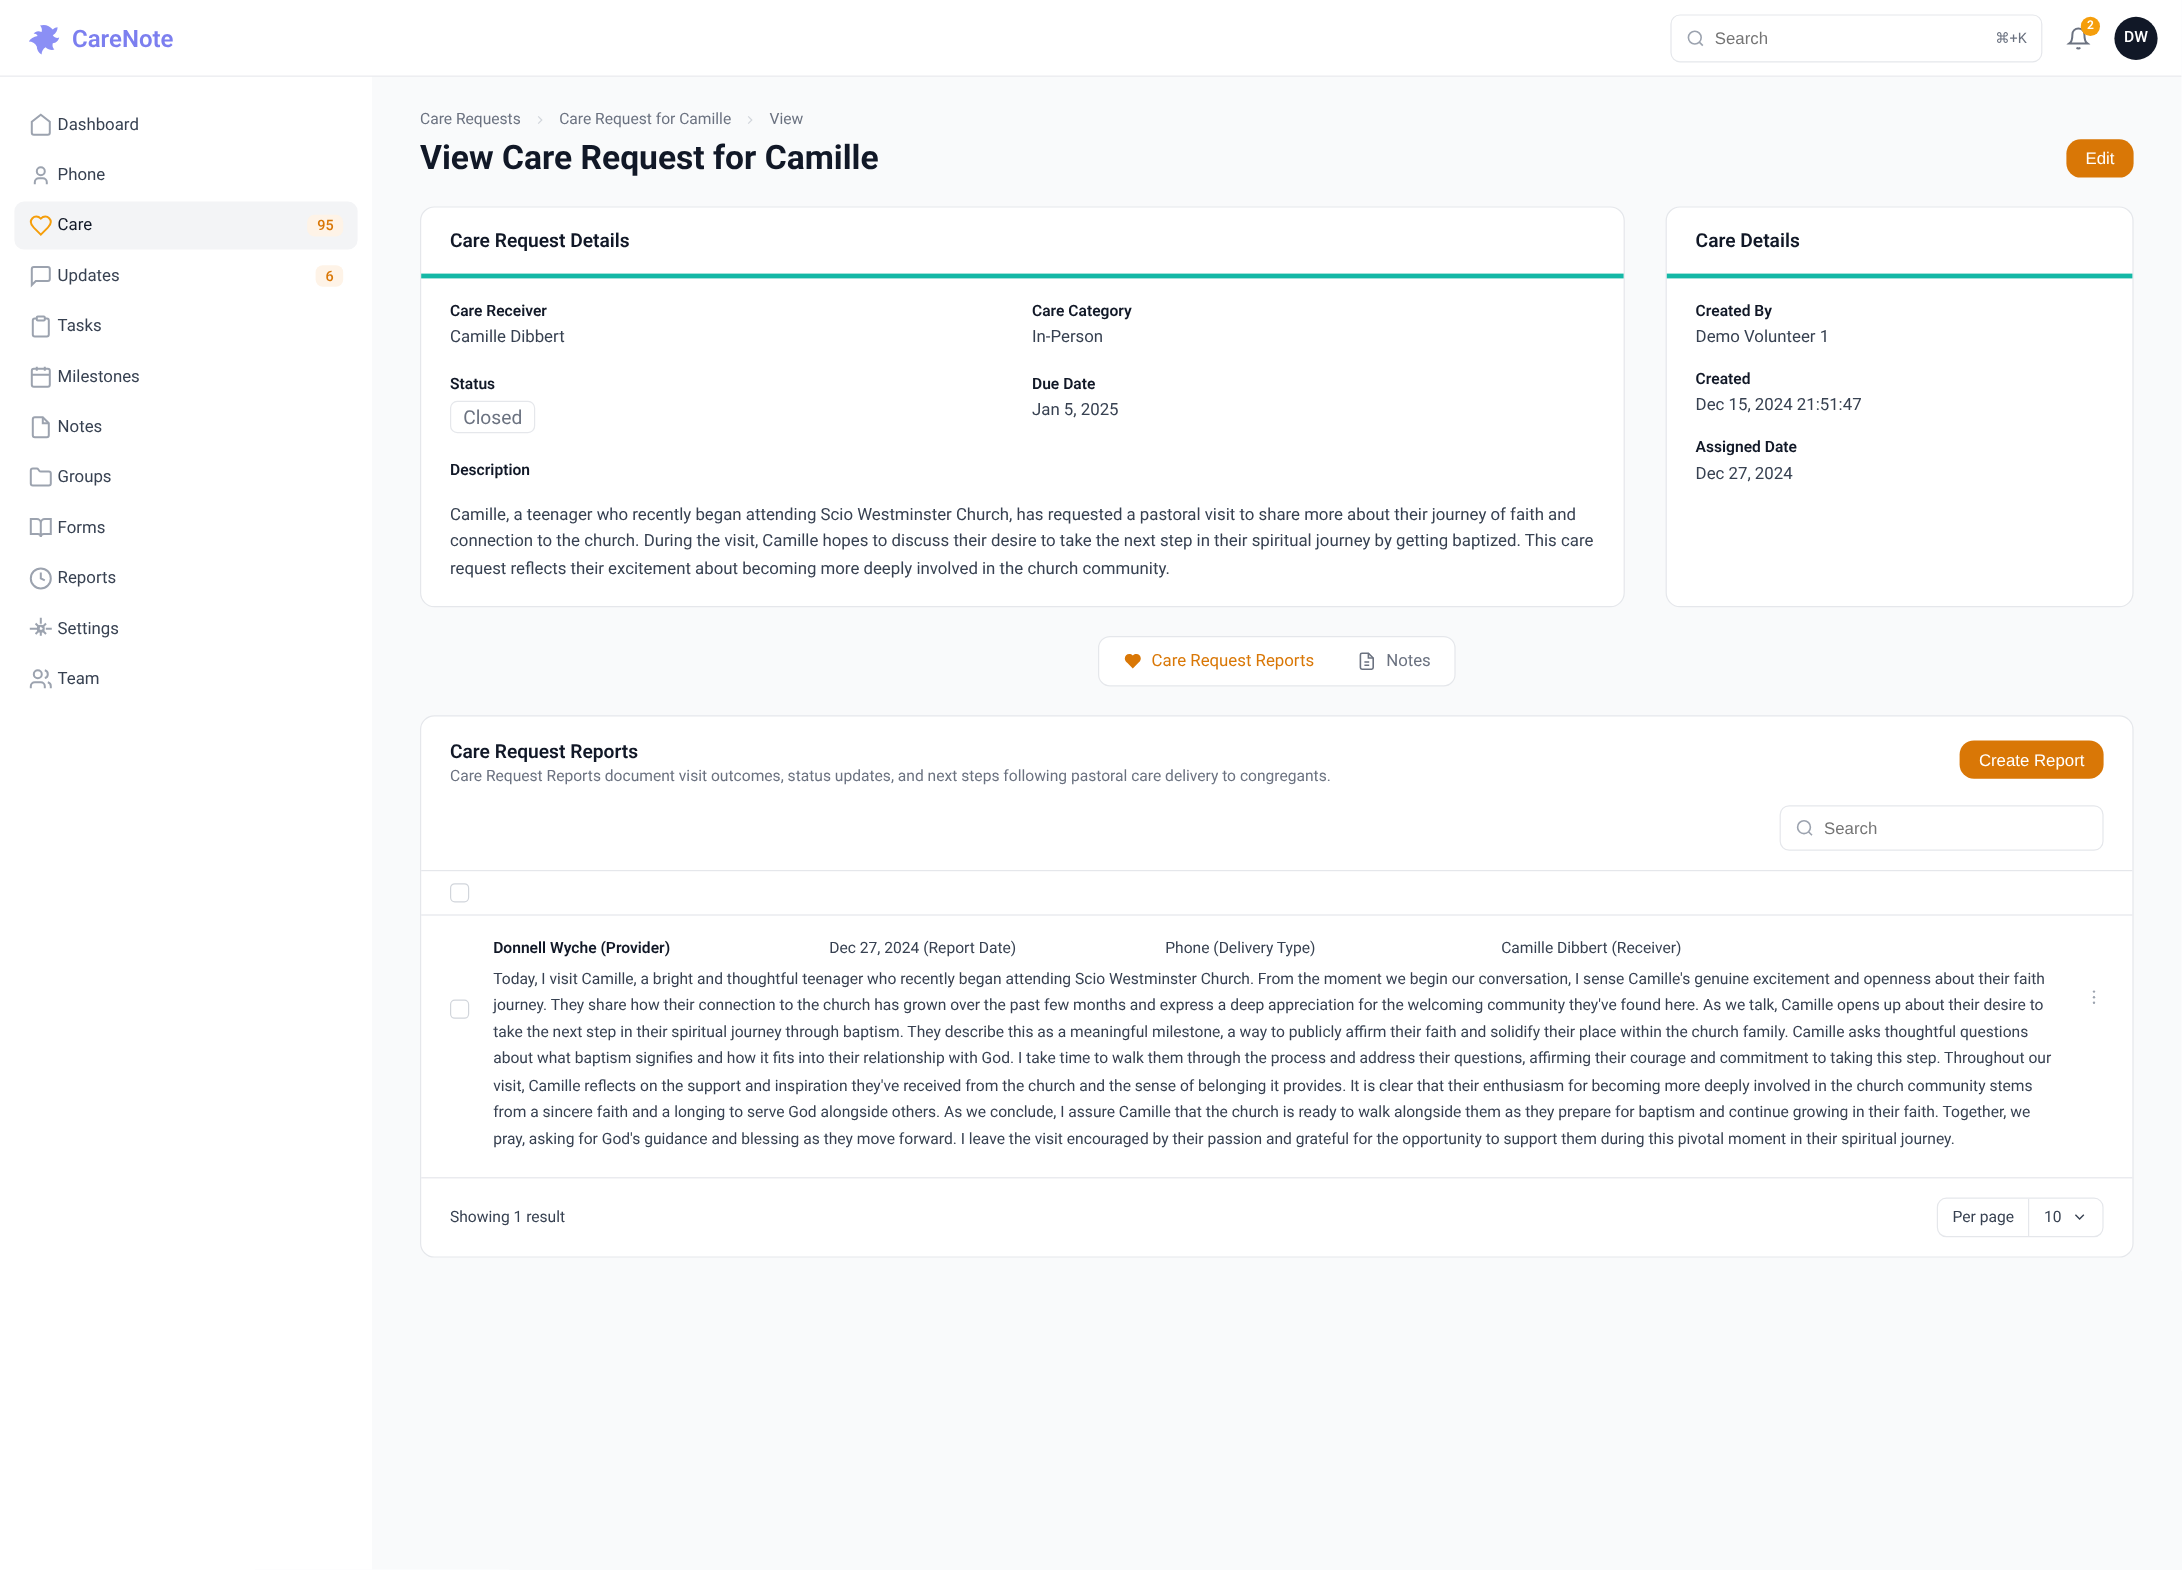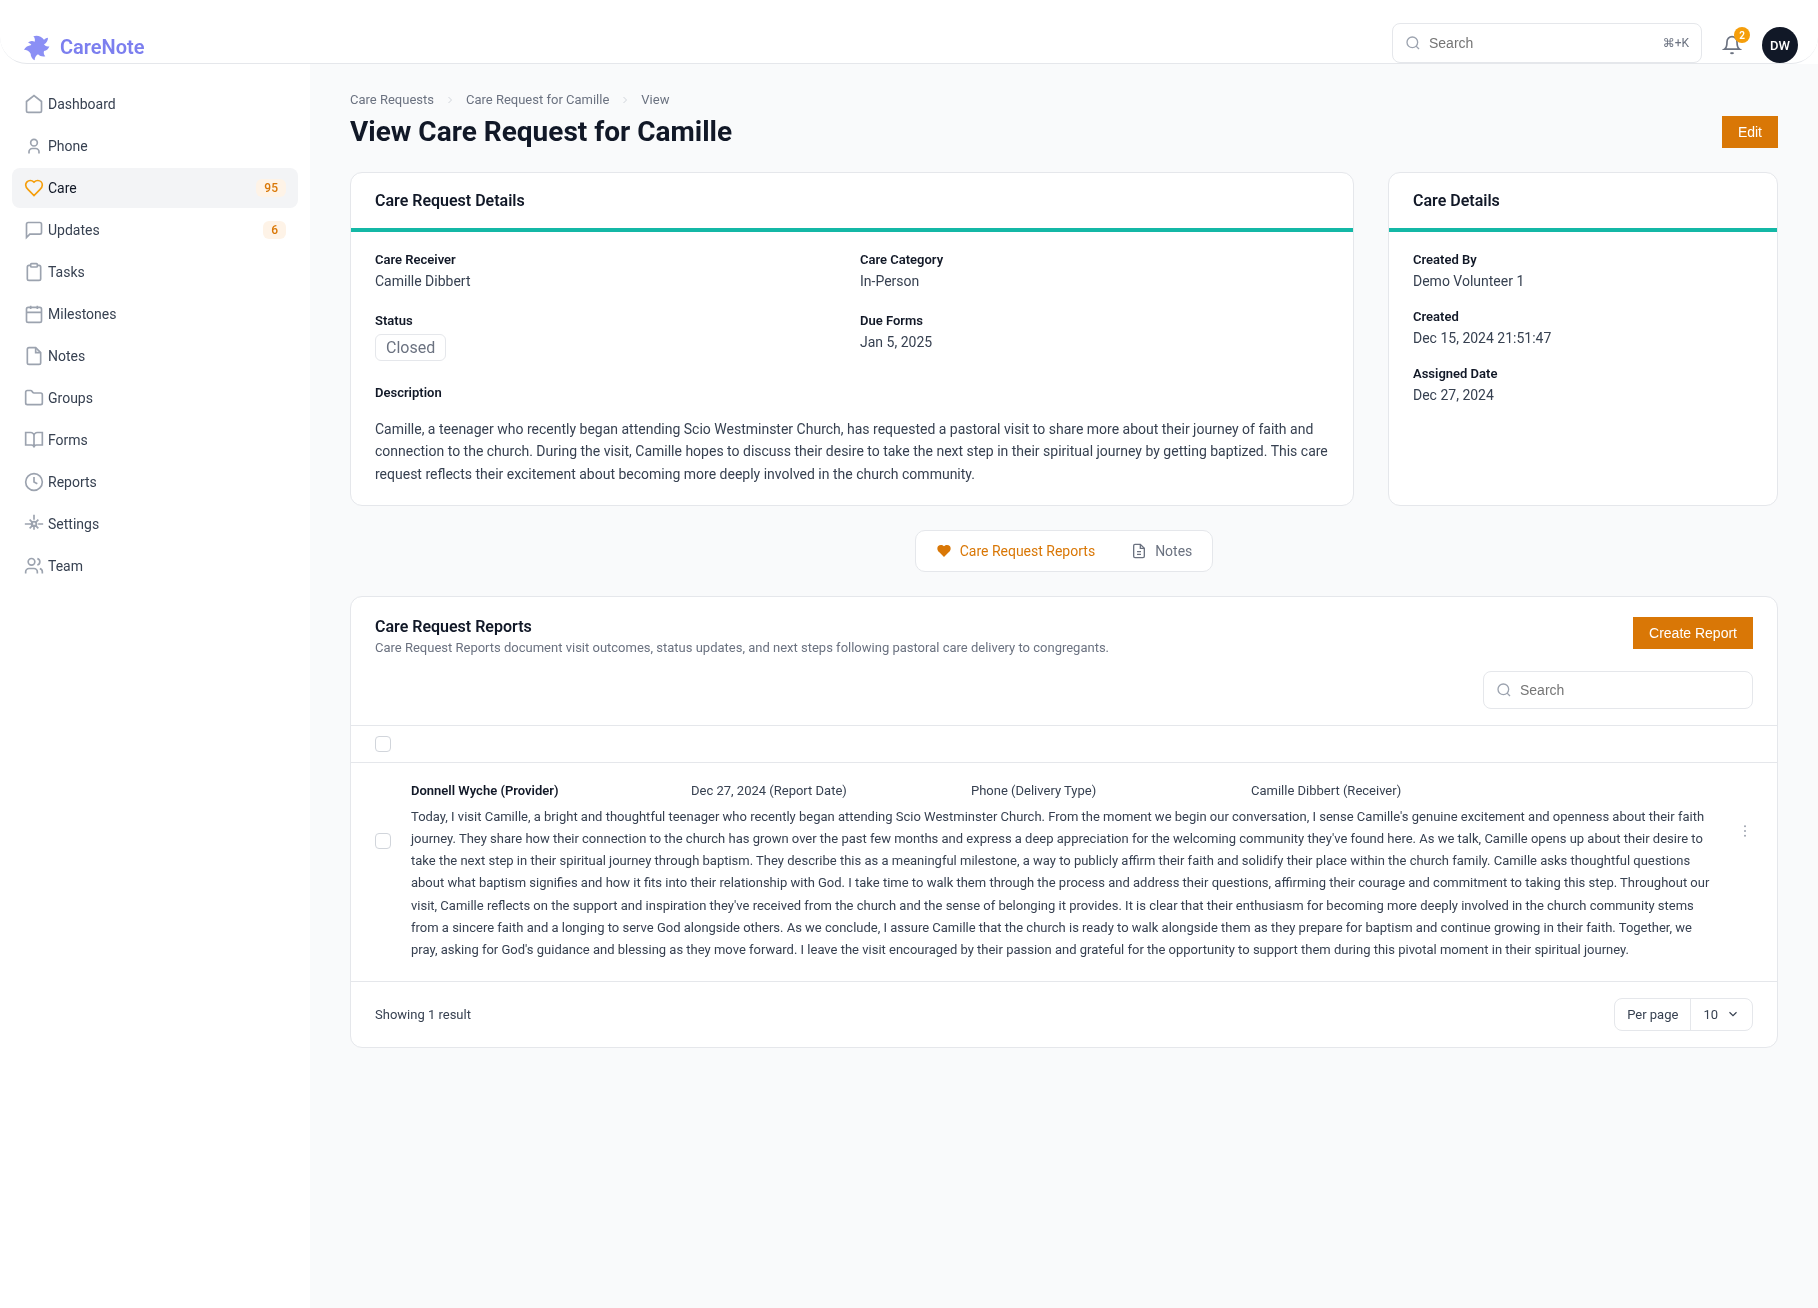--- a/index.html
+++ b/index.html
@@ -1,19 +1,19 @@
 <!DOCTYPE html>
 <html><head>
   <meta charset="utf-8">
   <style>
     * { box-sizing: border-box; margin: 0; padding: 0; }
     body { font-family: -apple-system, BlinkMacSystemFont, "Segoe UI", Roboto, sans-serif; background: #ffffff; color: #111827; font-size: 14px; }
     
     
-    .header { height: 64px; border-bottom: 1px solid #e5e7eb; display: flex; align-items: flex-end; padding: 0 20px; gap: 12px; border-radius: 27px; }
+    .header { height: 64px; border-bottom: 1px solid #e5e7eb; display: flex; align-items: center; padding: 0 20px; gap: 12px; }
     .logo { display: flex; align-items: center; gap: 8px; }
     .logo-icon { width: 32px; height: 32px; }
     .logo-text { font-size: 20px; font-weight: 600; color: #7c7fef; }
     .header-spacer { flex: 1; }
     .search-bar { width: 310px; height: 40px; border: 1px solid #e5e7eb; border-radius: 8px; display: flex; align-items: center; padding: 0 12px; gap: 8px; color: #9ca3af; }
     .search-bar input { border: none; outline: none; flex: 1; font-size: 14px; background: transparent; }
     .search-kbd { font-size: 12px; color: #6b7280; }
     .notif-btn { position: relative; width: 36px; height: 36px; display: flex; align-items: center; justify-content: center; color: #6b7280; cursor: pointer; }
     .notif-badge { position: absolute; top: 0; right: 0; background: #f59e0b; color: #fff; font-size: 10px; font-weight: 600; width: 16px; height: 16px; border-radius: 50%; display: flex; align-items: center; justify-content: center; }
     .avatar { width: 36px; height: 36px; border-radius: 50%; background: #111827; color: #fff; display: flex; align-items: center; justify-content: center; font-size: 13px; font-weight: 500; cursor: pointer; }
@@ -31,21 +31,21 @@
     .nav-badge.orange { background: #fef3e7; color: #d97706; }
     
     .main { flex: 1; padding: 28px 40px; background: #f9fafb; }
     
     
     .breadcrumb { display: flex; align-items: center; gap: 10px; font-size: 13px; color: #6b7280; margin-bottom: 8px; }
     .breadcrumb .sep { color: #d1d5db; }
     
     .page-head { display: flex; align-items: center; margin-bottom: 24px; }
     .page-title { font-size: 28px; font-weight: 700; color: #111827; flex: 1; }
-    .btn { padding: 8px 16px; border-radius: 0; font-size: 14px; font-weight: 500; cursor: pointer; border: none; }
+    .btn { padding: 8px 16px; border-radius: 12px; font-size: 14px; font-weight: 500; cursor: pointer; border: none; }
     .btn.primary { background: #d97706; color: #fff; }
     
     
     .cards-row { display: flex; gap: 24px; margin-bottom: 24px; align-items: stretch; }
     .card { background: #fff; border: 1px solid #e5e7eb; border-radius: 12px; }
     .card.details { flex: 1; }
     .card.side { width: 390px; margin-left: 10px; }
     .card-header { padding: 18px 24px; border-bottom: 4px solid #14b8a6; font-size: 16px; font-weight: 600; }
     .card-body { padding: 20px 24px; }
     
@@ -274,21 +274,21 @@
             </div>
             <div>
               <div class="field-label">Care Category</div>
               <div class="field-value">In-Person</div>
             </div>
             <div>
               <div class="field-label">Status</div>
               <div><span class="status-pill">Closed</span></div>
             </div>
             <div>
-              <div class="field-label">Due Forms</div>
+              <div class="field-label">Due Date</div>
               <div class="field-value">Jan 5, 2025</div>
             </div>
           </div>
           <div class="field-label">Description</div>
           <div style="height:12px"></div>
           <div class="description-text">Camille, a teenager who recently began attending Scio Westminster Church, has requested a pastoral visit to share more about their journey of faith and connection to the church. During the visit, Camille hopes to discuss their desire to take the next step in their spiritual journey by getting baptized. This care request reflects their excitement about becoming more deeply involved in the church community.</div>
         </div>
       </section>
 
       <section class="card side">

